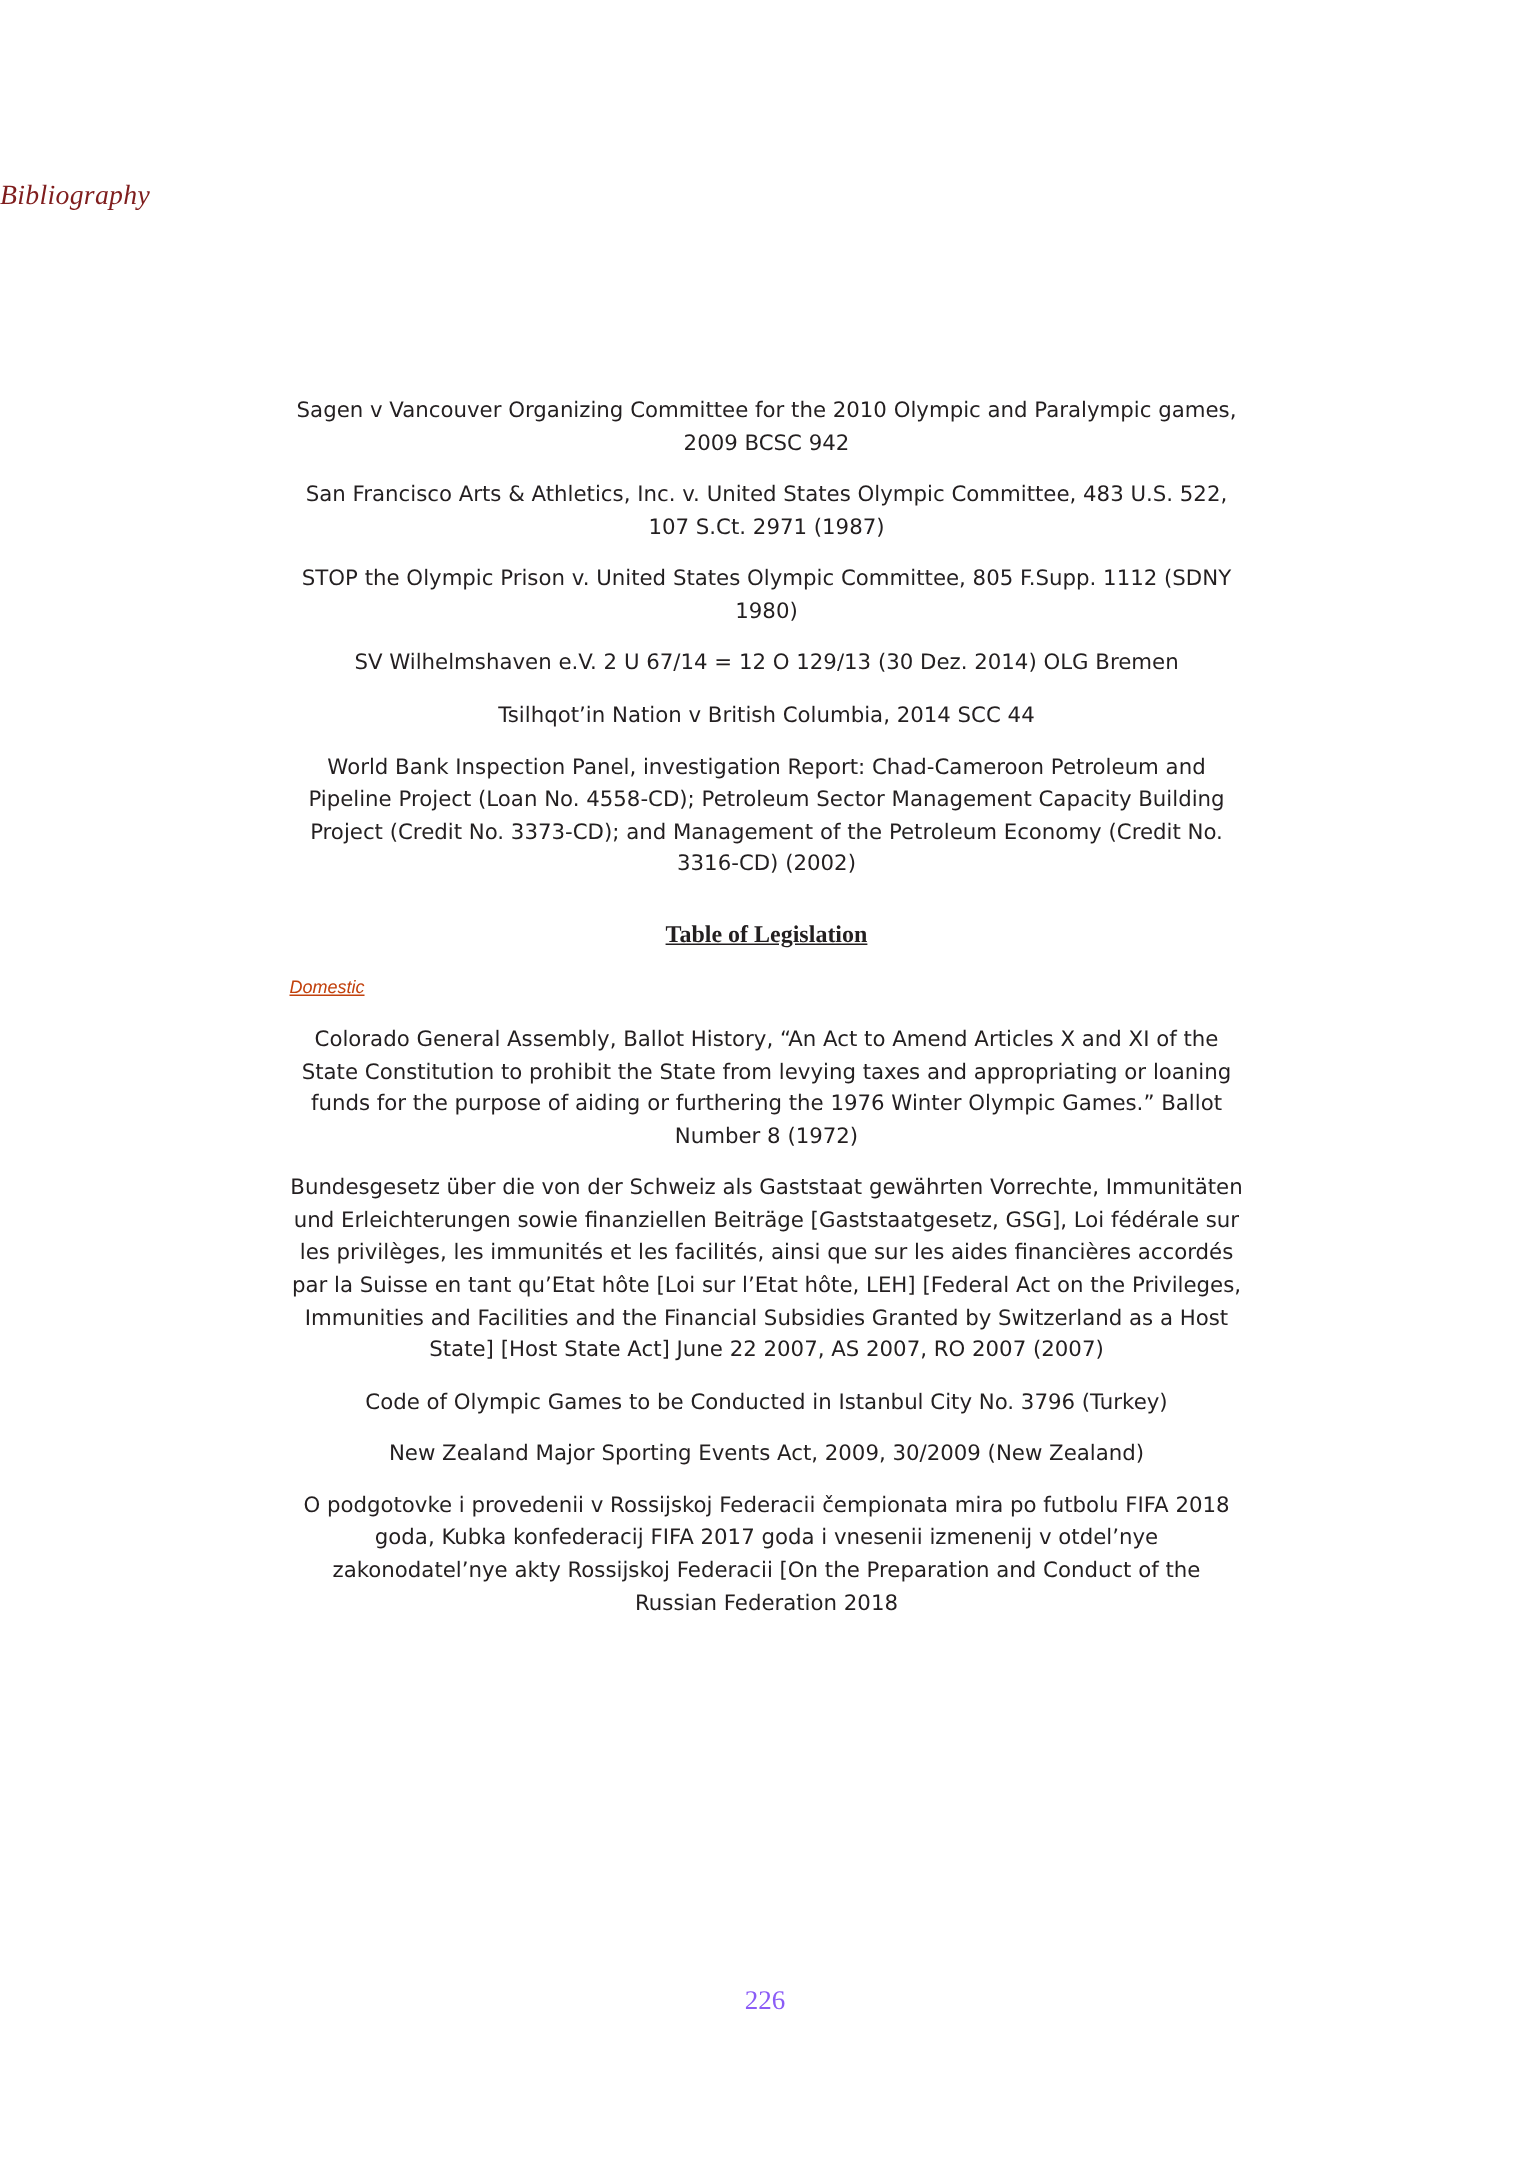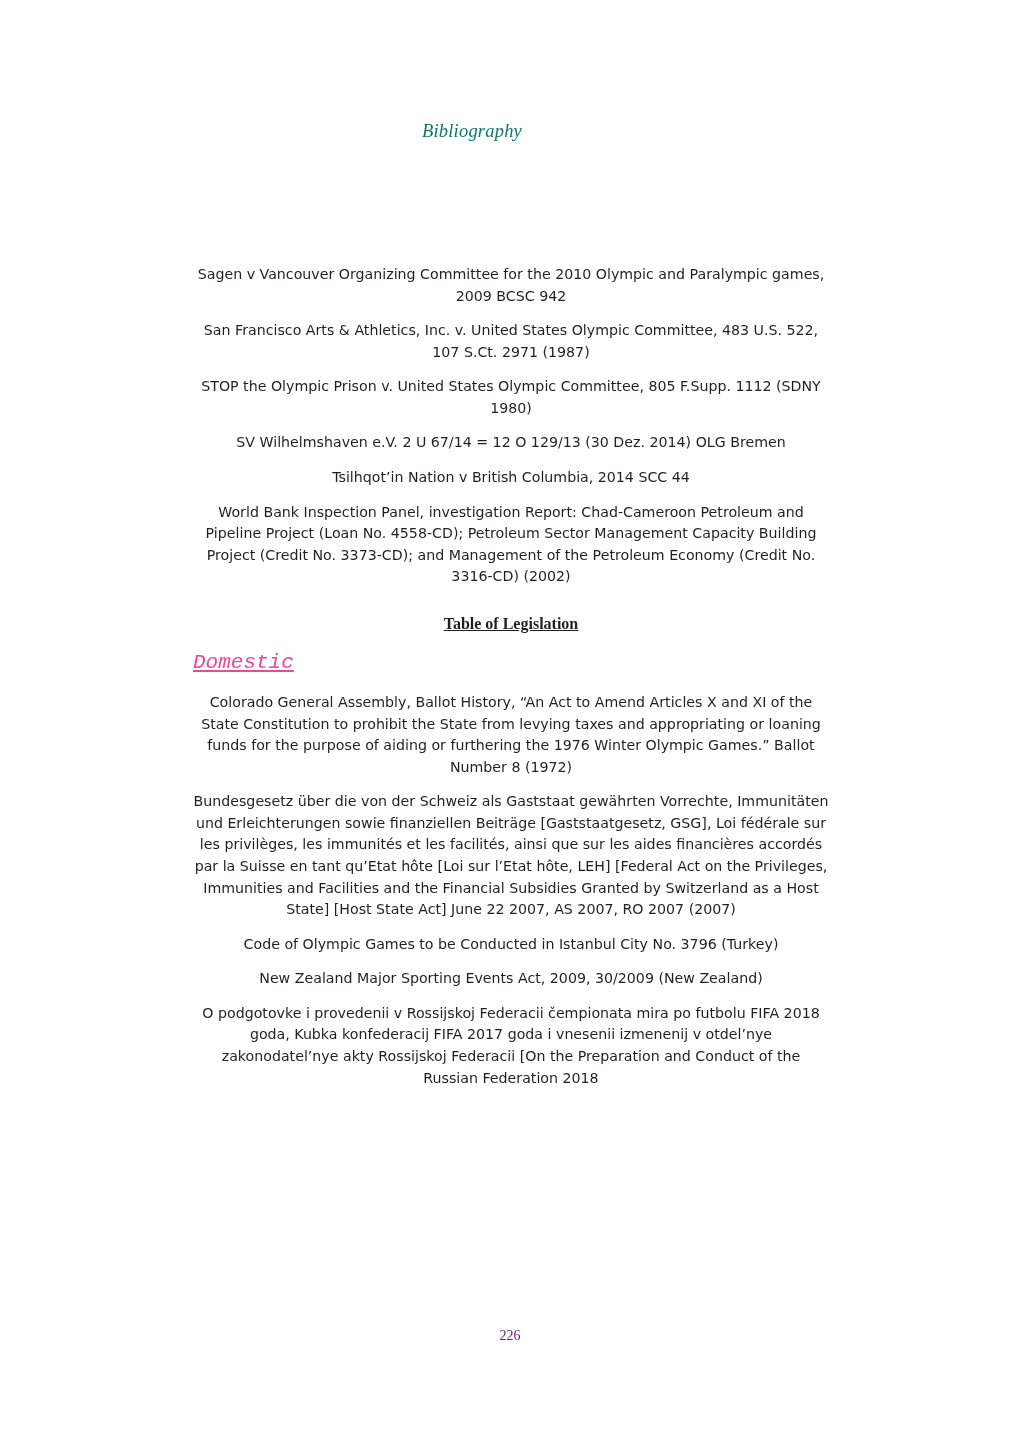--- a/index.html
+++ b/index.html
@@ -19,25 +19,25 @@
     position: relative;
     width: 1020px;
     height: 1440px;
     box-sizing: border-box;
   }
   .running-head {
     position: absolute;
     top: 121px;
     left: 0;
     width: 944px;
-    text-align: center;
+    text-align: left;
     font-family: "Liberation Serif", serif;
     font-style: italic;
     font-size: 18.5px;
-    color: #0f766e;
+    color: #7f1d1d;
     letter-spacing: 0.2px;
   }
   .content {
     position: absolute;
     top: 264px;
     left: 193px;
     width: 636px;
   }
   .entry {
     font-family: "DejaVu Sans", sans-serif;
@@ -50,36 +50,36 @@
   .section-head {
     font-family: "Liberation Serif", serif;
     font-weight: bold;
     font-size: 16px;
     text-decoration: underline;
     margin: 27px 0 18px 0;
     color: #231f20;
     text-align: center;
   }
   .sub-head {
-    font-family: Liberation Mono, monospace;
+    font-family: Liberation Sans, sans-serif;
     font-style: italic;
-    font-size: 21px;
+    font-size: 12px;
     text-decoration: underline;
     margin: 0 0 18px 0;
-    color: #ec4899;
+    color: #c2410c;
   }
   .folio {
     position: absolute;
     bottom: 96px;
     left: 0;
     width: 1020px;
     text-align: center;
     font-family: "Liberation Serif", serif;
-    font-size: 14px;
-    color: #701a75;
+    font-size: 18px;
+    color: #8b5cf6;
   }
 </style>
 </head>
 <body>
 
 <div class="page">
 
   <div class="running-head">Bibliography</div>
 
   <div class="content">

